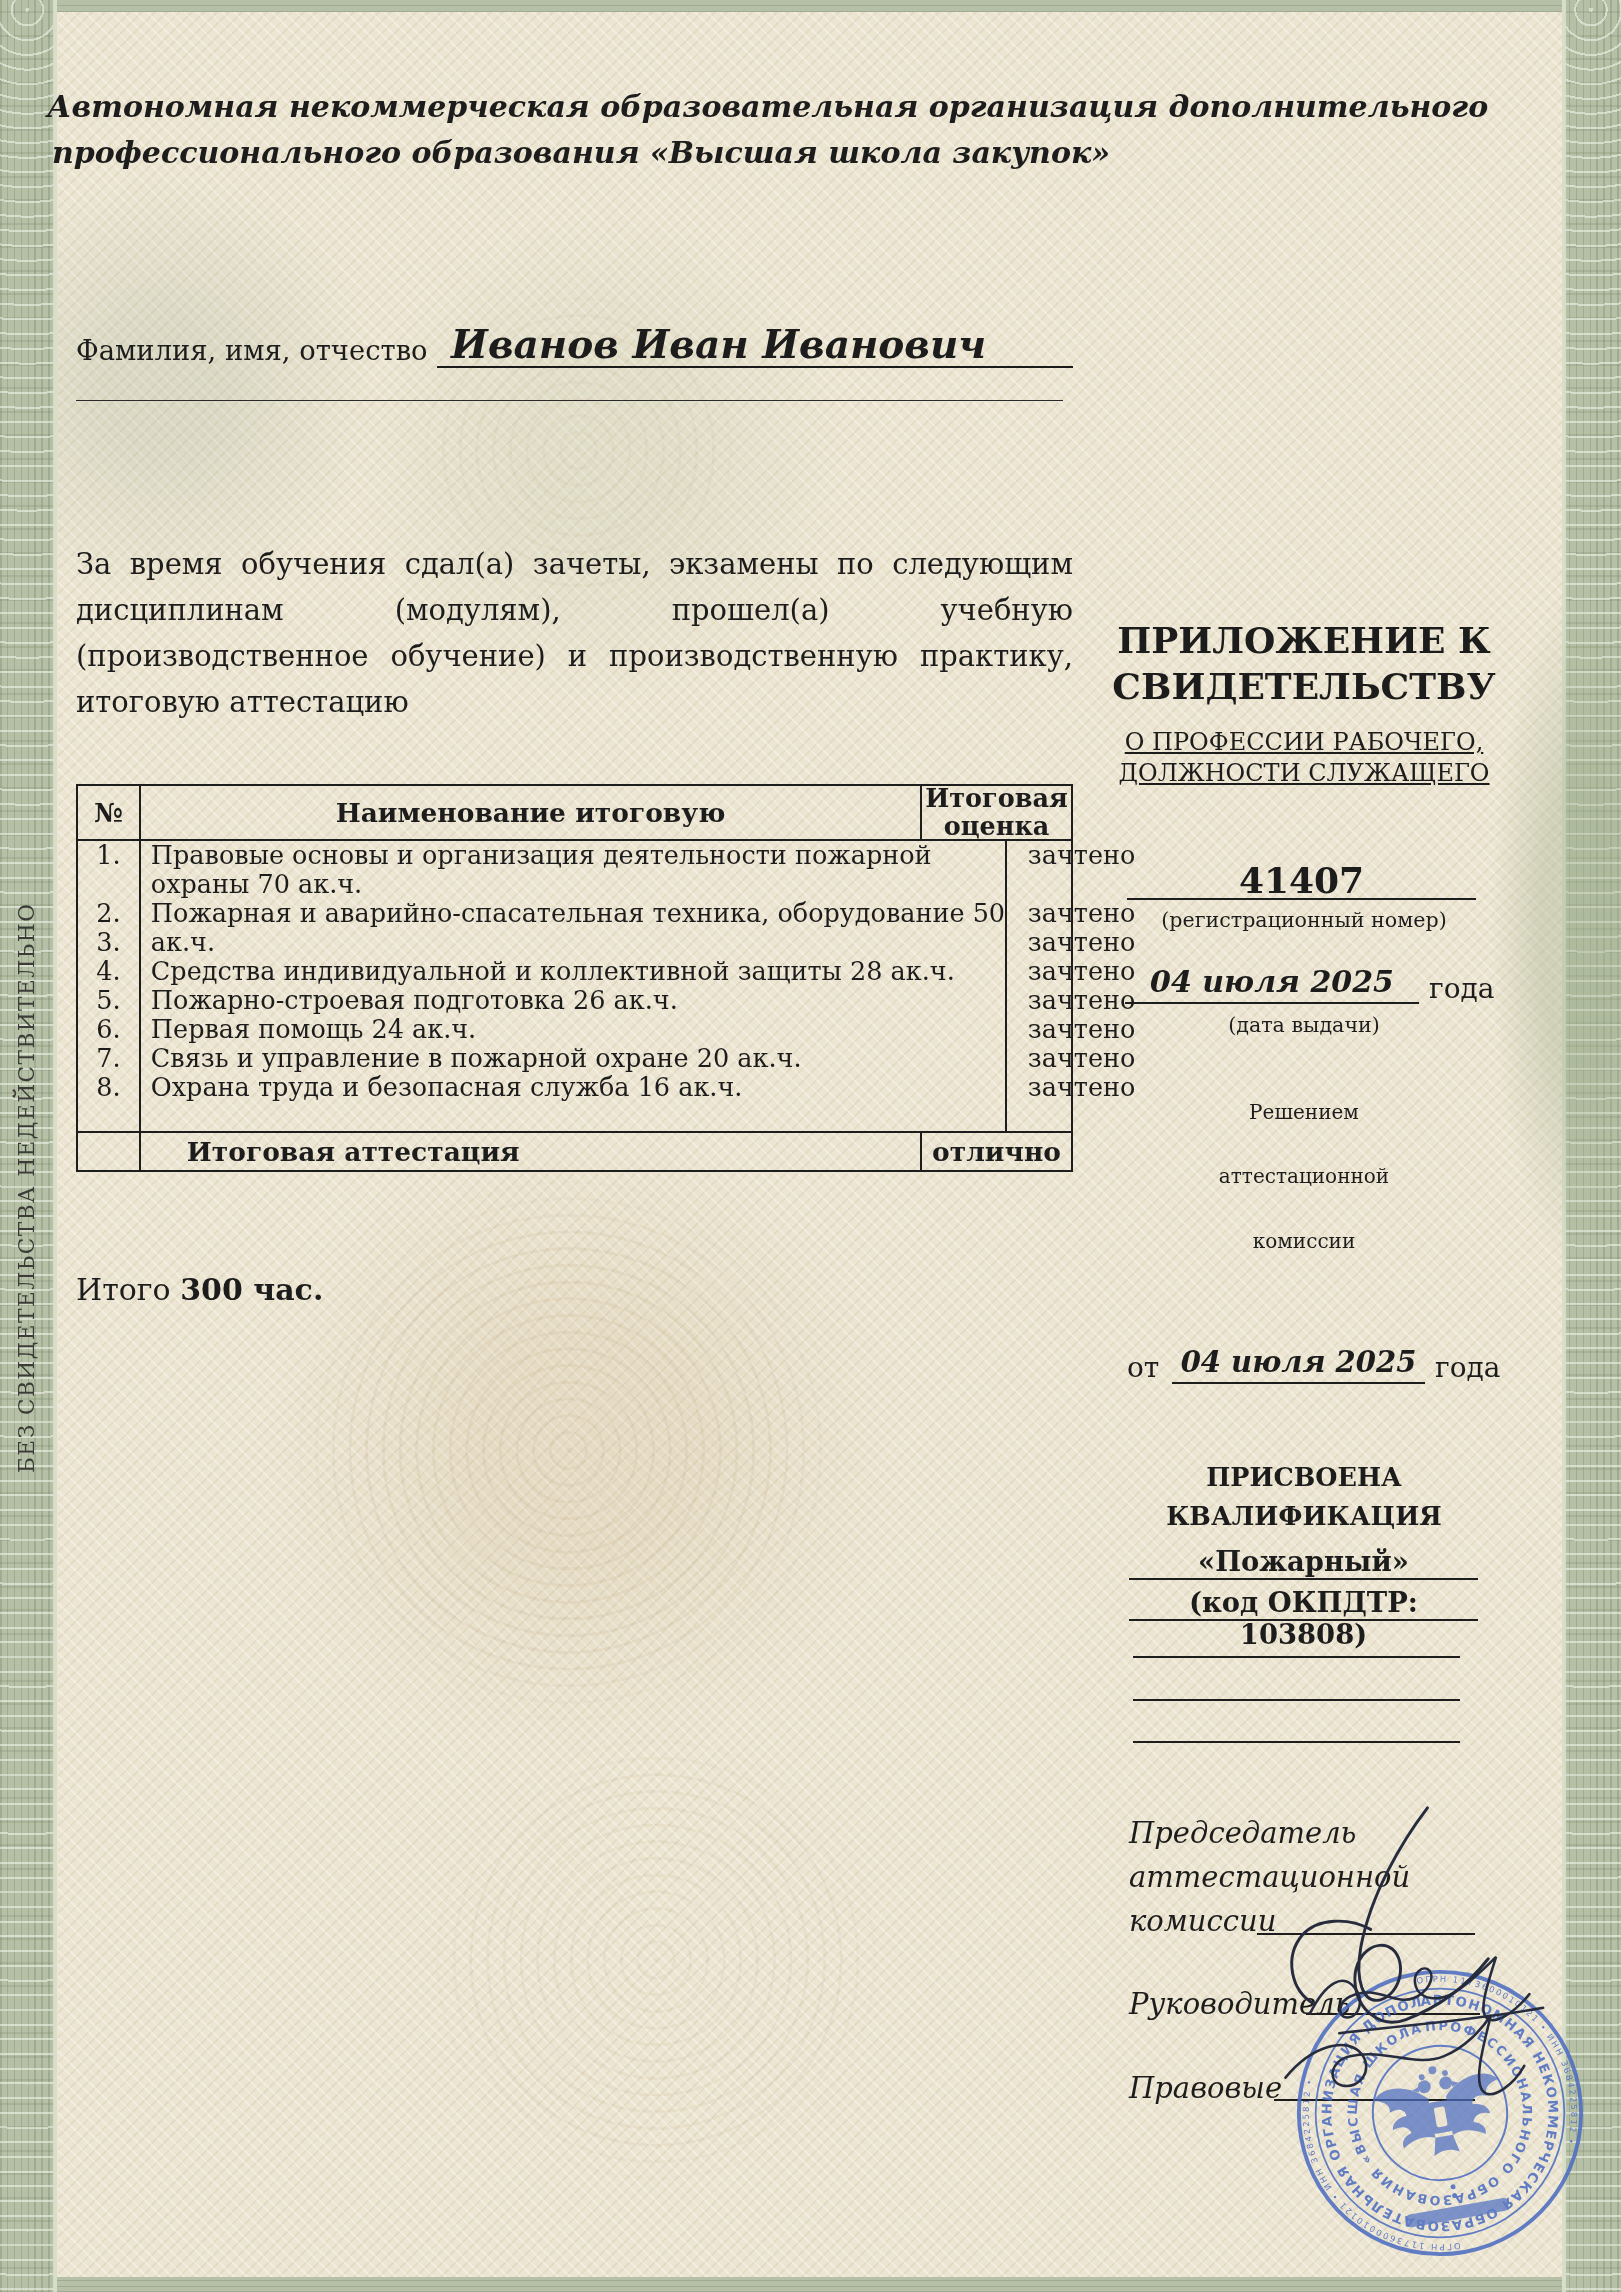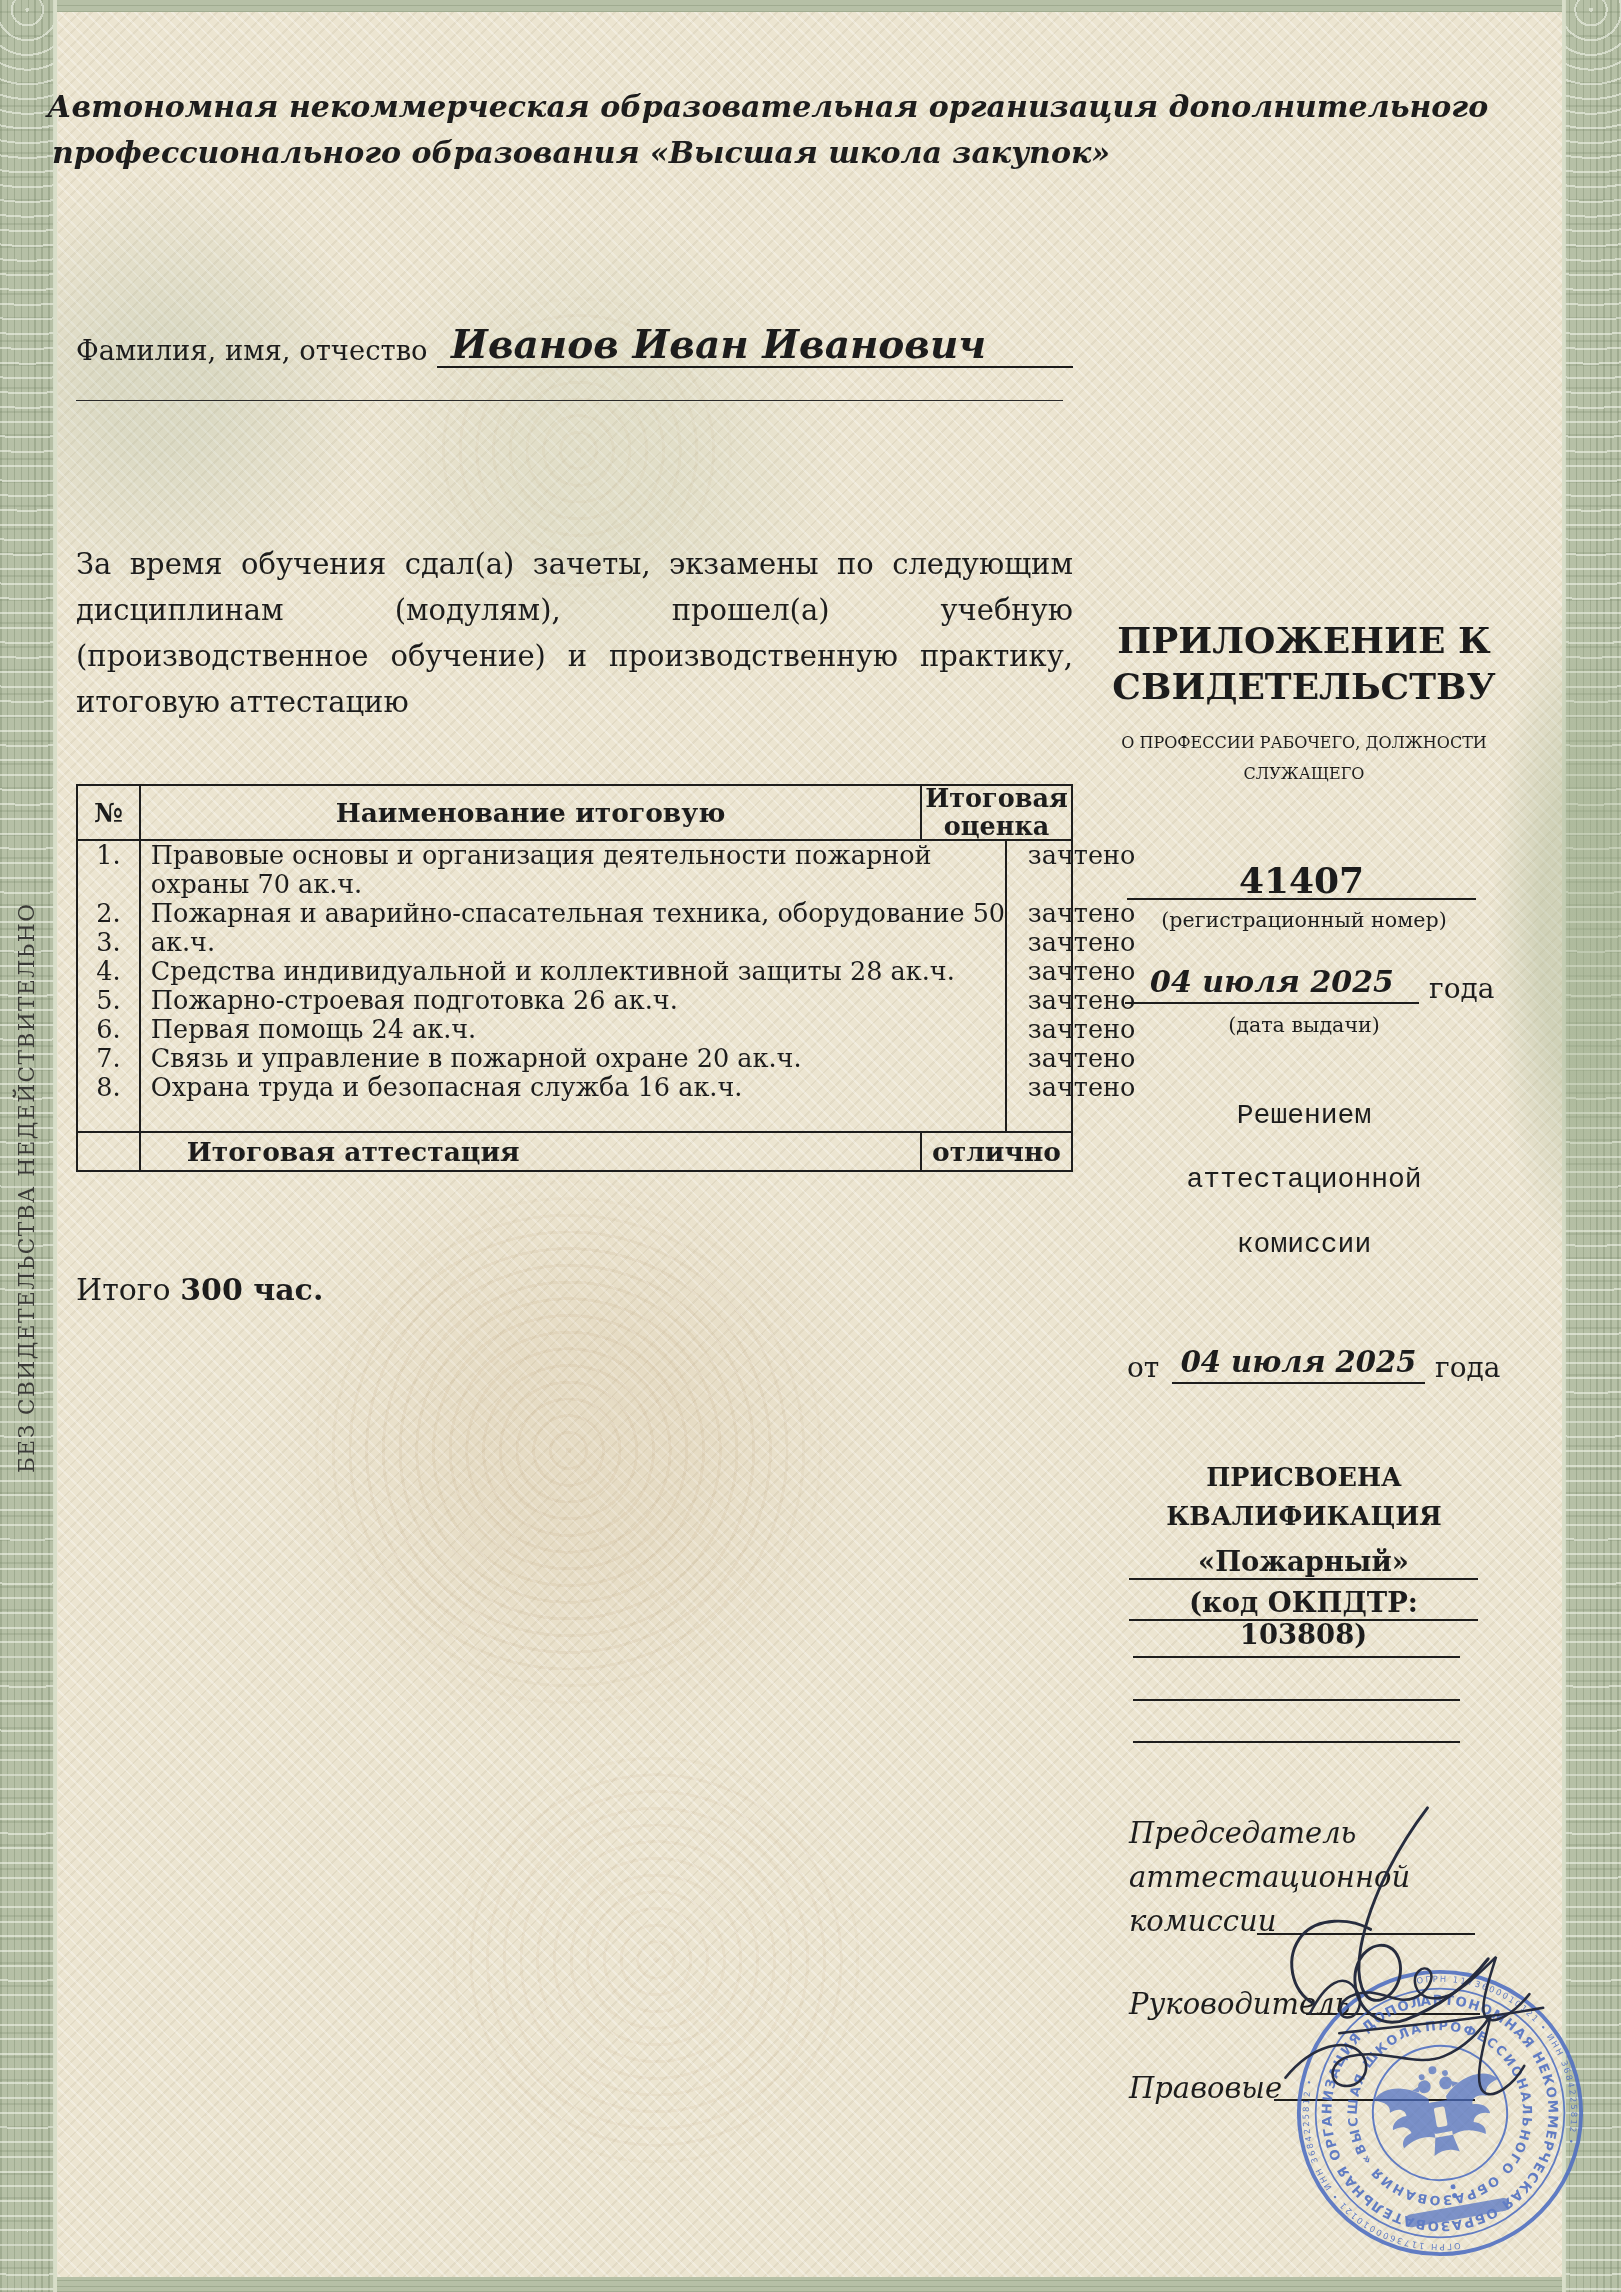--- a/index.html
+++ b/index.html
@@ -82,27 +82,27 @@
   .tbl-final{border-top:2.9px solid #1d1d1d;font-weight:bold;gap:36px;}
   .tbl-final .c-sub{font-size:26.5px;line-height:37px;}
   .tbl-final .c-gr{font-size:26.5px;line-height:37px;}
   .tbl-final .c-num{height:37px;}
   
   .total-line{position:absolute;left:76px;top:1272px;font-size:30px;}
   .total-line b{font-weight:bold;}
   
   .r-center{position:absolute;left:1108px;width:392px;text-align:center;}
   .r-title{top:617px;font-weight:bold;font-size:36px;line-height:46px;}
-  .r-sub{top:727px;font-size:16px;line-height:31px;}
+  .r-sub{top:727px;font-size:24px;line-height:31px;text-decoration:underline;}
   .r-reg-num{left:1127px;width:349px;top:859px;font-weight:bold;font-size:36px;}
   .u{position:absolute;border-bottom:2px solid #1d1d1d;}
   .r-cap{font-size:20.6px;}
   .r-date{left:1125px;width:294px;top:964px;font-weight:bold;font-style:italic;font-size:30px;}
   .r-suffix{position:absolute;font-size:28px;}
-  .r-dec{font-size:28px;font-family:Liberation Mono, monospace;}
+  .r-dec{font-size:20px;}
   .r-qual-h{font-weight:bold;font-size:25.5px;line-height:39px;}
   .r-qual-v{left:1129px;width:349px;font-weight:bold;font-size:27.4px;}
   
   .sig-label{position:absolute;font-style:italic;font-size:29px;line-height:44px;white-space:nowrap;}
   .sig-svg{position:absolute;pointer-events:none;}
   .stamp{position:absolute;left:1292px;top:1965px;width:296px;height:296px;transform:rotate(-10deg);opacity:.88;}
 </style>
 </head>
 <body>
 

